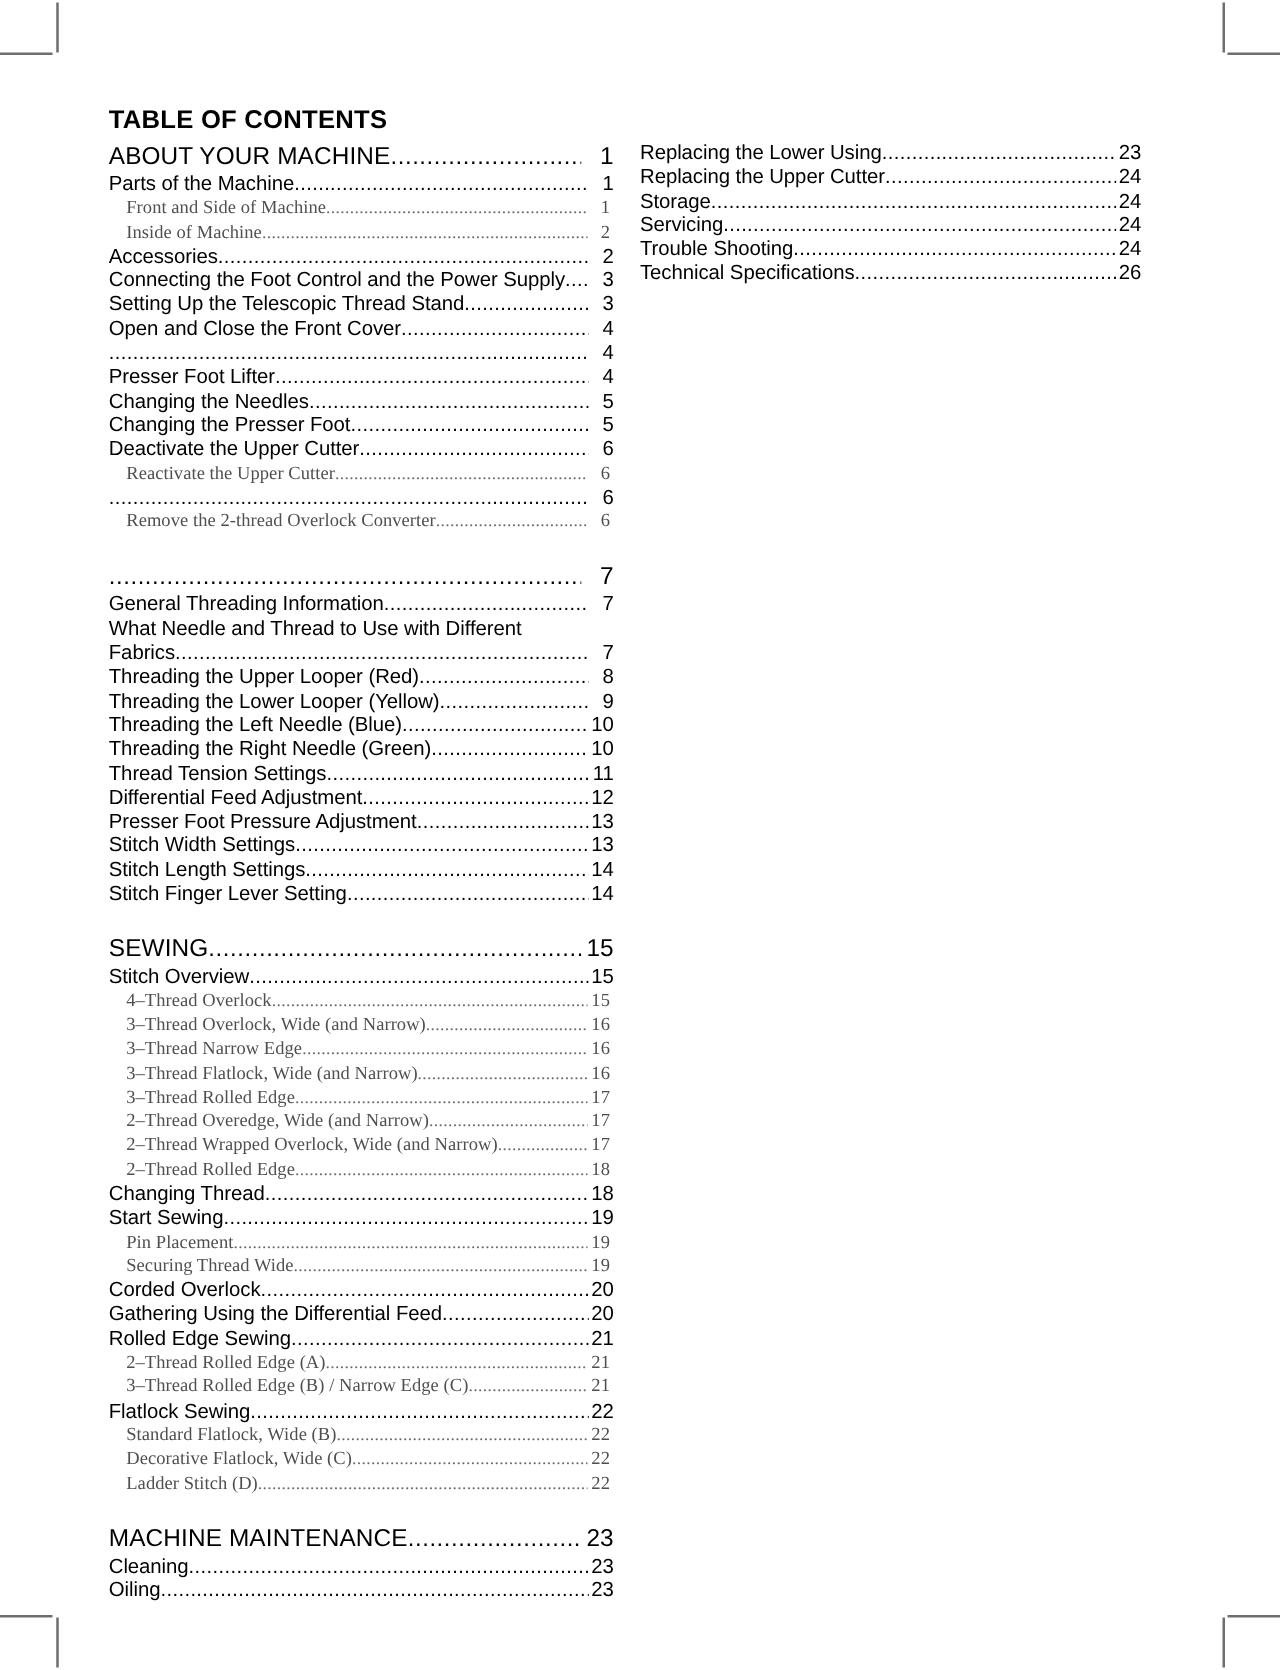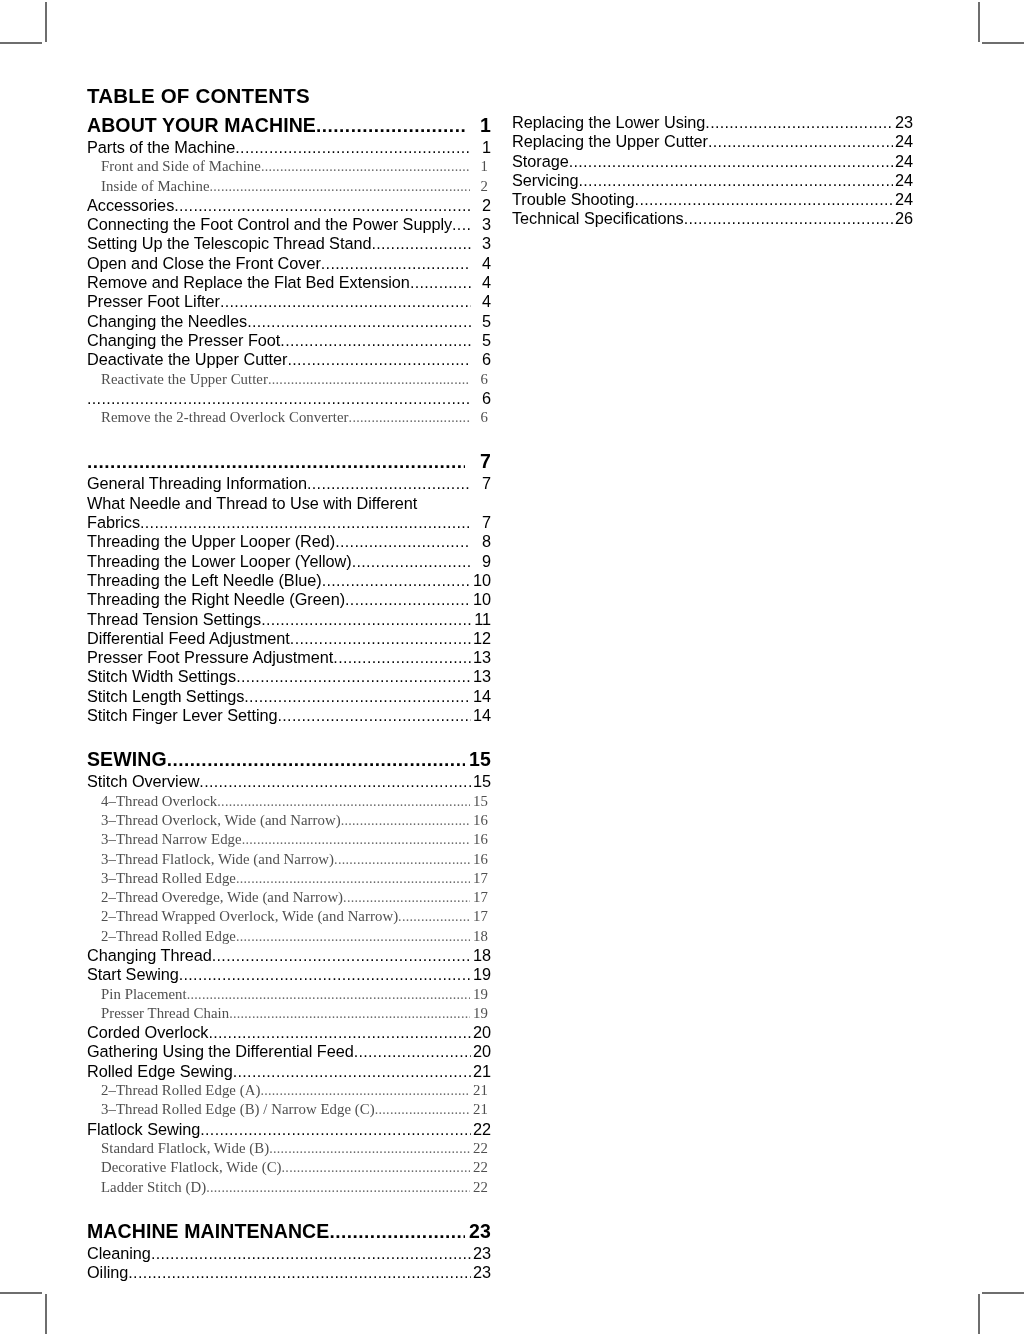--- a/index.html
+++ b/index.html
@@ -80,21 +80,21 @@
   }
   .entry .page-no {
     flex: 0 0 auto;
     text-align: right;
     white-space: pre;
   }
 
   
   .lvl1 {
     font-size: 19.5px;
-    font-weight: bold;
+    font-weight: normal;
     line-height: 25px;
     letter-spacing: 0.1px;
   }
   .lvl1 .leader { font-size: 19px; letter-spacing: 0.5px; }
   .lvl1 .page-no { min-width: 26px; }
 
   
   .lvl2 {
     font-size: 16.3px;
     font-weight: normal;
@@ -171,21 +171,20 @@
         <span class="label">Setting Up the Telescopic Thread Stand</span>
         <span class="leader"> ........................................................................................................................</span>
         <span class="page-no">3</span>
       </div>
       <div class="entry lvl2">
         <span class="label">Open and Close the Front Cover</span>
         <span class="leader"> ........................................................................................................................</span>
         <span class="page-no">4</span>
       </div>
       <div class="entry lvl2">
-        <span class="label">Remove and Replace the Flat Bed Extension</span>
         <span class="leader"> ........................................................................................................................</span>
         <span class="page-no">4</span>
       </div>
       <div class="entry lvl2">
         <span class="label">Presser Foot Lifter</span>
         <span class="leader"> ........................................................................................................................</span>
         <span class="page-no">4</span>
       </div>
       <div class="entry lvl2">
         <span class="label">Changing the Needles</span>
@@ -344,21 +343,21 @@
         <span class="label">Start Sewing</span>
         <span class="leader"> ........................................................................................................................</span>
         <span class="page-no">19</span>
       </div>
       <div class="entry lvl3">
         <span class="label">Pin Placement</span>
         <span class="leader"> ........................................................................................................................</span>
         <span class="page-no">19</span>
       </div>
       <div class="entry lvl3">
-        <span class="label">Presser Thread Chain</span>
+        <span class="label">Securing Thread Wide</span>
         <span class="leader"> ........................................................................................................................</span>
         <span class="page-no">19</span>
       </div>
       <div class="entry lvl2">
         <span class="label">Corded Overlock</span>
         <span class="leader"> ........................................................................................................................</span>
         <span class="page-no">20</span>
       </div>
       <div class="entry lvl2">
         <span class="label">Gathering Using the Differential Feed</span>

